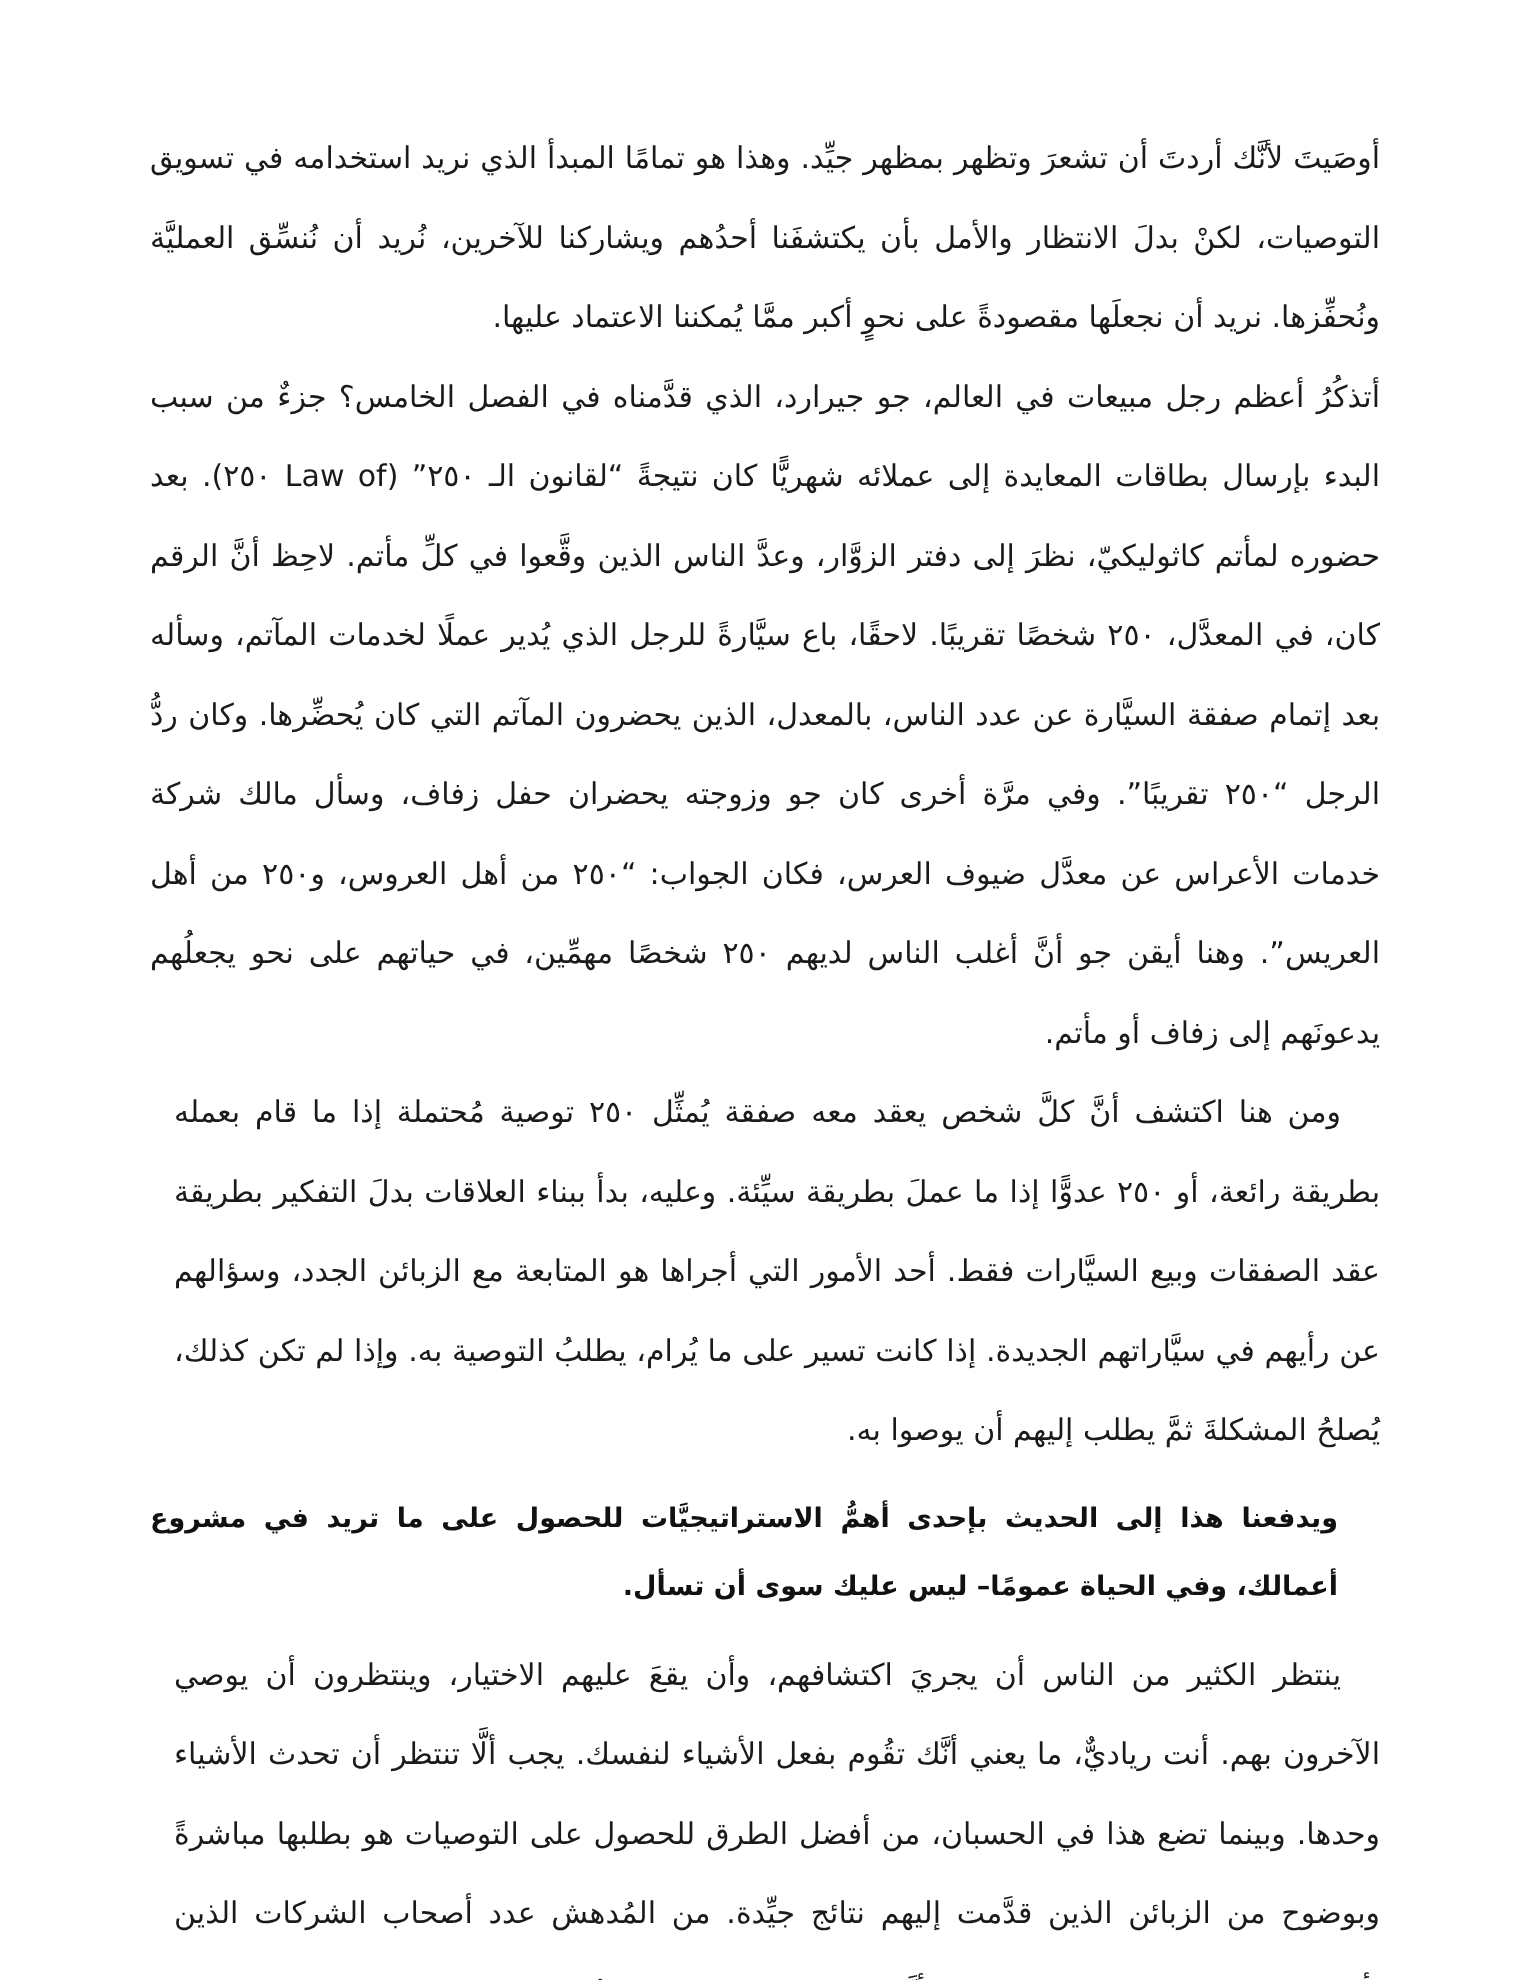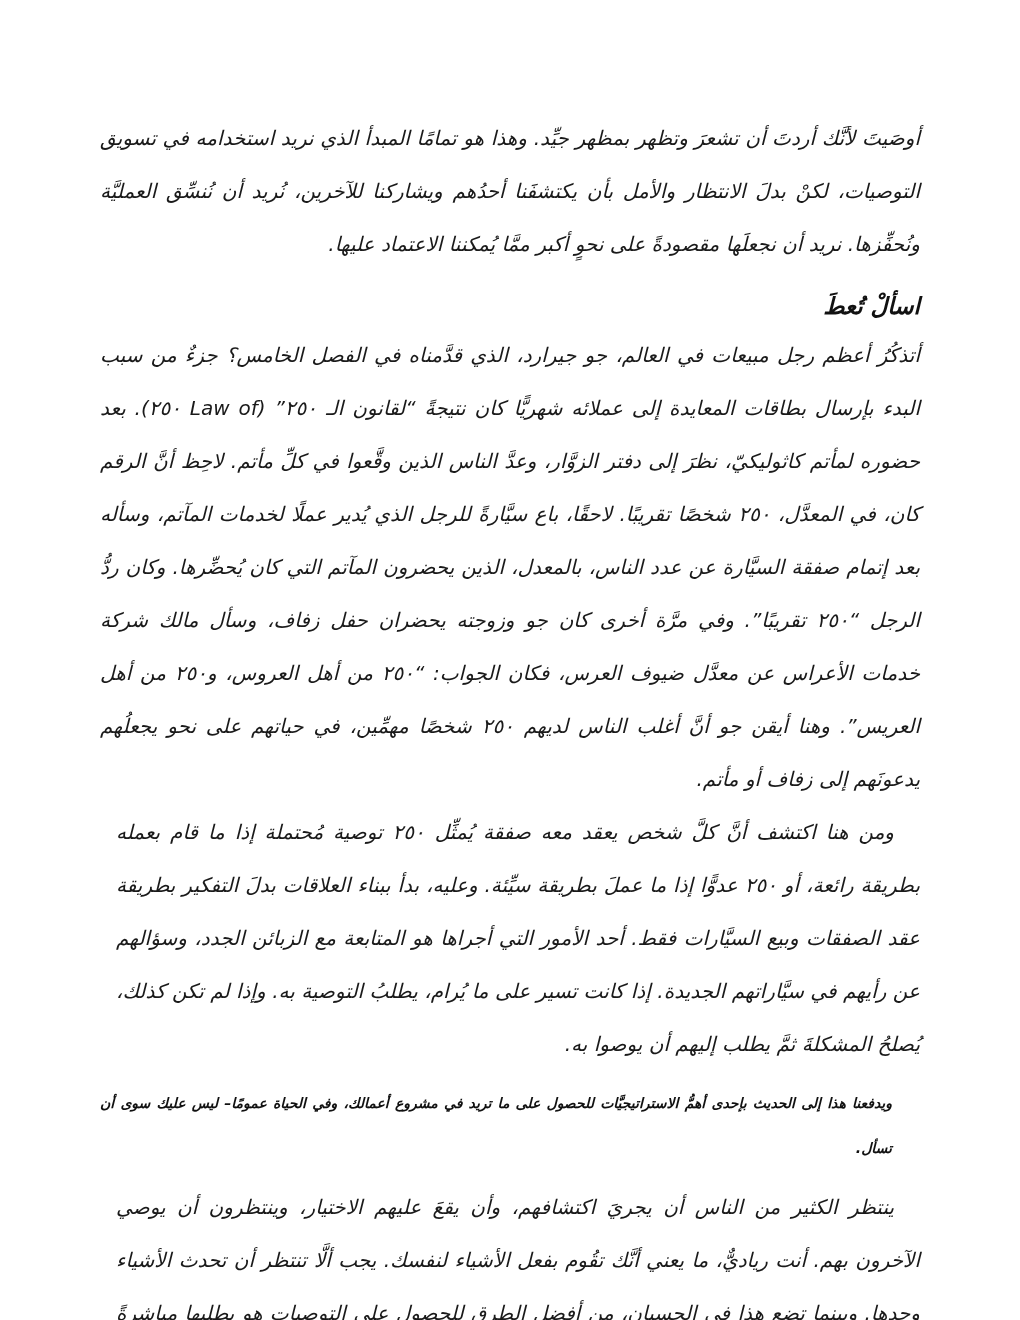--- a/index.html
+++ b/index.html
@@ -8,25 +8,24 @@
     background: #ffffff;
     font-family: "DejaVu Sans", sans-serif;
   }
   .page {
     position: relative;
     width: 1020px;
     height: 1320px;
     margin: 0 auto;
     background: #ffffff;
     box-sizing: border-box;
-    padding: 112px 100px 60px 100px;
+    padding: 79px 100px 60px 100px;
     direction: rtl;
     color: #1a1a1a;
     overflow: hidden;
-    font-style: italic;
   }
   .body-par {
     margin: 0;
     font-size: 20px;
     line-height: 53px;
     text-align: justify;
     color: #1a1a1a;
   }
   .indent {
     text-indent: 26px;
@@ -35,35 +34,34 @@
   .section-heading {
     margin: 18px 0 6px 0;
     font-size: 23px;
     font-weight: bold;
     line-height: 34px;
     text-align: right;
     color: #111111;
   }
   .note-par {
     margin: 10px 28px 10px 0;
-    font-size: 14px;
+    font-size: 18px;
     font-weight: bold;
     line-height: 45px;
     text-align: justify;
     color: #111111;
   }
 </style>
 </head>
 <body>
 
 <div class="page">
 
   <p class="body-par">أوصَيتَ لأنَّك أردتَ أن تشعرَ وتظهر بمظهر جيِّد. وهذا هو تمامًا المبدأ الذي نريد استخدامه في تسويق التوصيات، لكنْ بدلَ الانتظار والأمل بأن يكتشفَنا أحدُهم ويشاركنا للآخرين، نُريد أن نُنسِّق العمليَّة ونُحفِّزها. نريد أن نجعلَها مقصودةً على نحوٍ أكبر ممَّا يُمكننا الاعتماد عليها.</p>
 
-  <h2 class="section-heading">اسألْ تُعطَ</h2>
 
   <p class="body-par">أتذكُرُ أعظم رجل مبيعات في العالم، جو جيرارد، الذي قدَّمناه في الفصل الخامس؟ جزءٌ من سبب البدء بإرسال بطاقات المعايدة إلى عملائه شهريًّا كان نتيجةً “لقانون الـ ٢٥٠” (Law of ٢٥٠). بعد حضوره لمأتم كاثوليكيّ، نظرَ إلى دفتر الزوَّار، وعدَّ الناس الذين وقَّعوا في كلِّ مأتم. لاحِظ أنَّ الرقم كان، في المعدَّل، ٢٥٠ شخصًا تقريبًا. لاحقًا، باع سيَّارةً للرجل الذي يُدير عملًا لخدمات المآتم، وسأله بعد إتمام صفقة السيَّارة عن عدد الناس، بالمعدل، الذين يحضرون المآتم التي كان يُحضِّرها. وكان ردُّ الرجل “٢٥٠ تقريبًا”. وفي مرَّة أخرى كان جو وزوجته يحضران حفل زفاف، وسأل مالك شركة خدمات الأعراس عن معدَّل ضيوف العرس، فكان الجواب: “٢٥٠ من أهل العروس، و٢٥٠ من أهل العريس”. وهنا أيقن جو أنَّ أغلب الناس لديهم ٢٥٠ شخصًا مهمِّين، في حياتهم على نحو يجعلُهم يدعونَهم إلى زفاف أو مأتم.</p>
 
   <p class="body-par indent">ومن هنا اكتشف أنَّ كلَّ شخص يعقد معه صفقة يُمثِّل ٢٥٠ توصية مُحتملة إذا ما قام بعمله بطريقة رائعة، أو ٢٥٠ عدوًّا إذا ما عملَ بطريقة سيِّئة. وعليه، بدأ ببناء العلاقات بدلَ التفكير بطريقة عقد الصفقات وبيع السيَّارات فقط. أحد الأمور التي أجراها هو المتابعة مع الزبائن الجدد، وسؤالهم عن رأيهم في سيَّاراتهم الجديدة. إذا كانت تسير على ما يُرام، يطلبُ التوصية به. وإذا لم تكن كذلك، يُصلحُ المشكلةَ ثمَّ يطلب إليهم أن يوصوا به.</p>
 
   <p class="note-par">ويدفعنا هذا إلى الحديث بإحدى أهمُّ الاستراتيجيَّات للحصول على ما تريد في مشروع أعمالك، وفي الحياة عمومًا– ليس عليك سوى أن تسأل.</p>
 
   <p class="body-par indent">ينتظر الكثير من الناس أن يجريَ اكتشافهم، وأن يقعَ عليهم الاختيار، وينتظرون أن يوصي الآخرون بهم. أنت رياديٌّ، ما يعني أنَّك تقُوم بفعل الأشياء لنفسك. يجب ألَّا تنتظر أن تحدث الأشياء وحدها. وبينما تضع هذا في الحسبان، من أفضل الطرق للحصول على التوصيات هو بطلبها مباشرةً وبوضوح من الزبائن الذين قدَّمت إليهم نتائج جيِّدة. من المُدهش عدد أصحاب الشركات الذين يأملون بالحصول على التوصيات رغم أنَّهم نادرًا ما يطلبونها. طلبٌ بسيط مثل:</p>
 
 </div>

